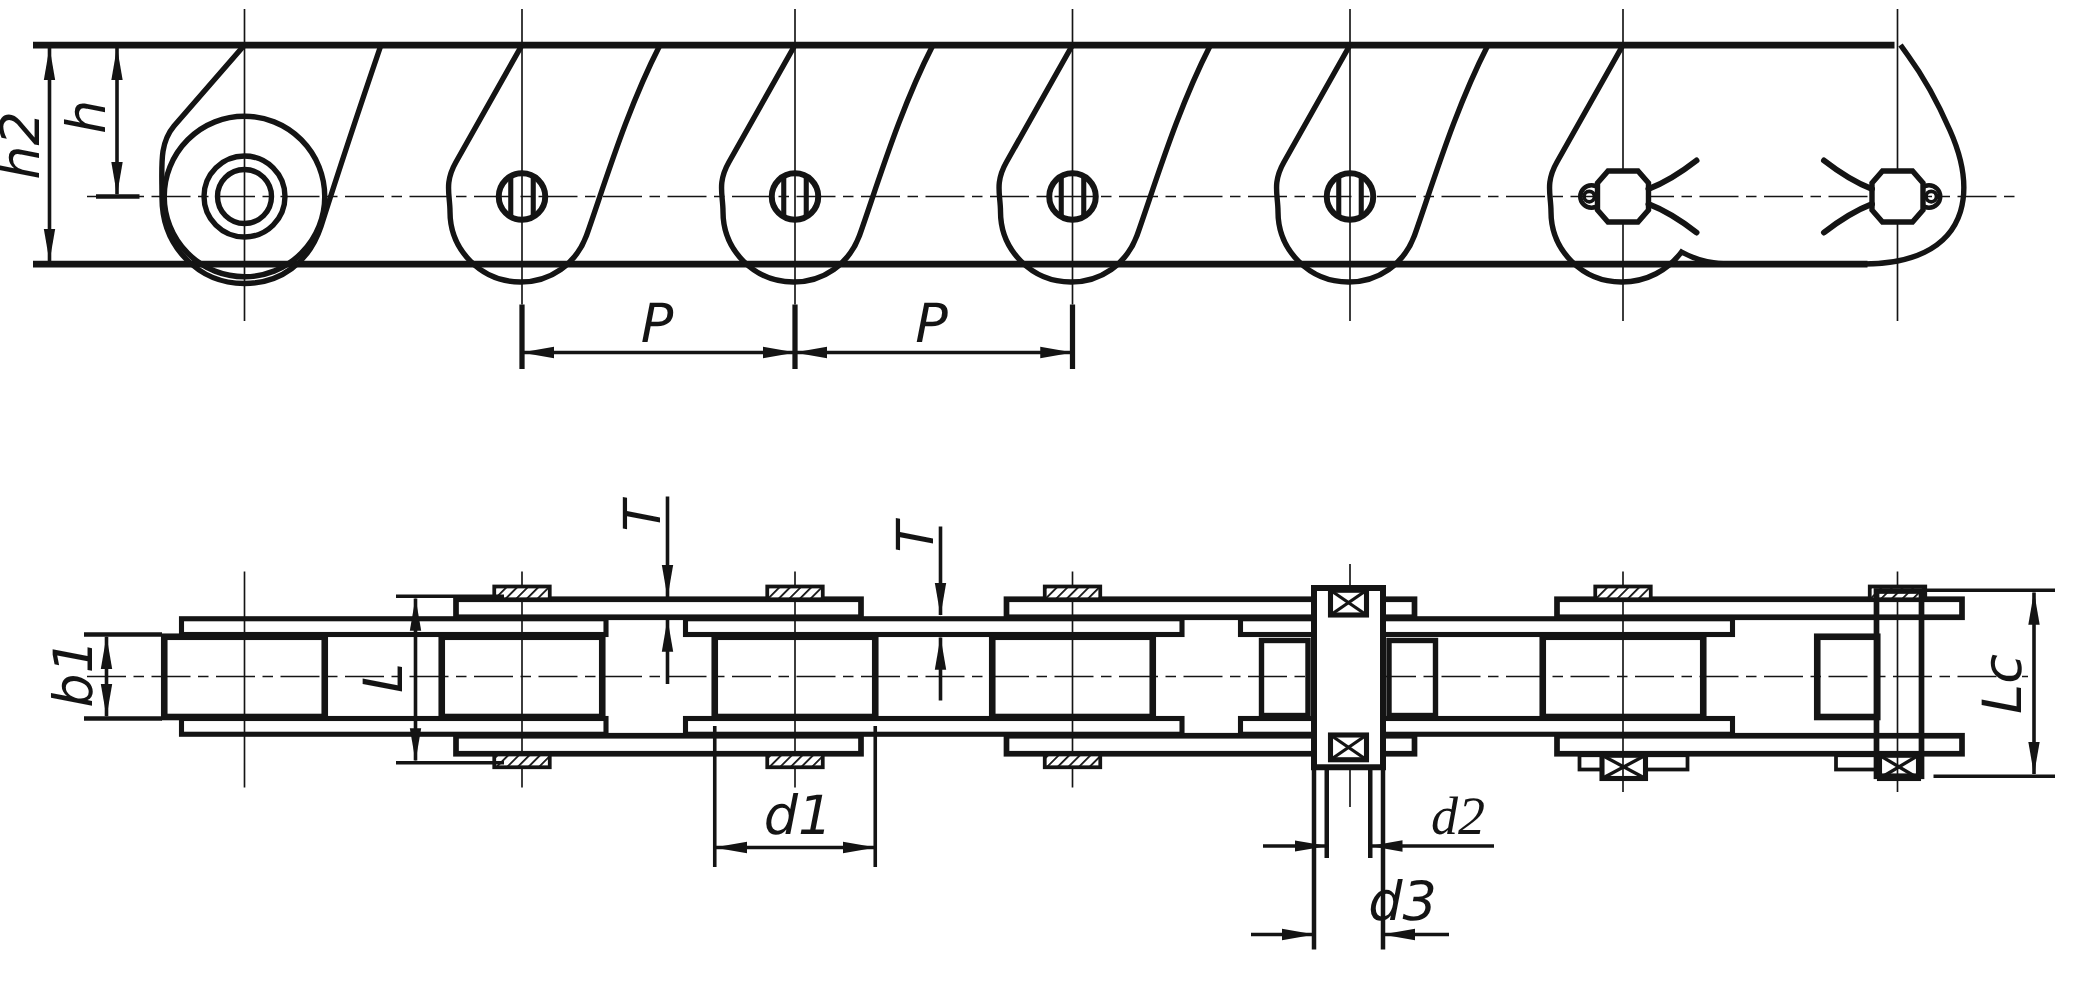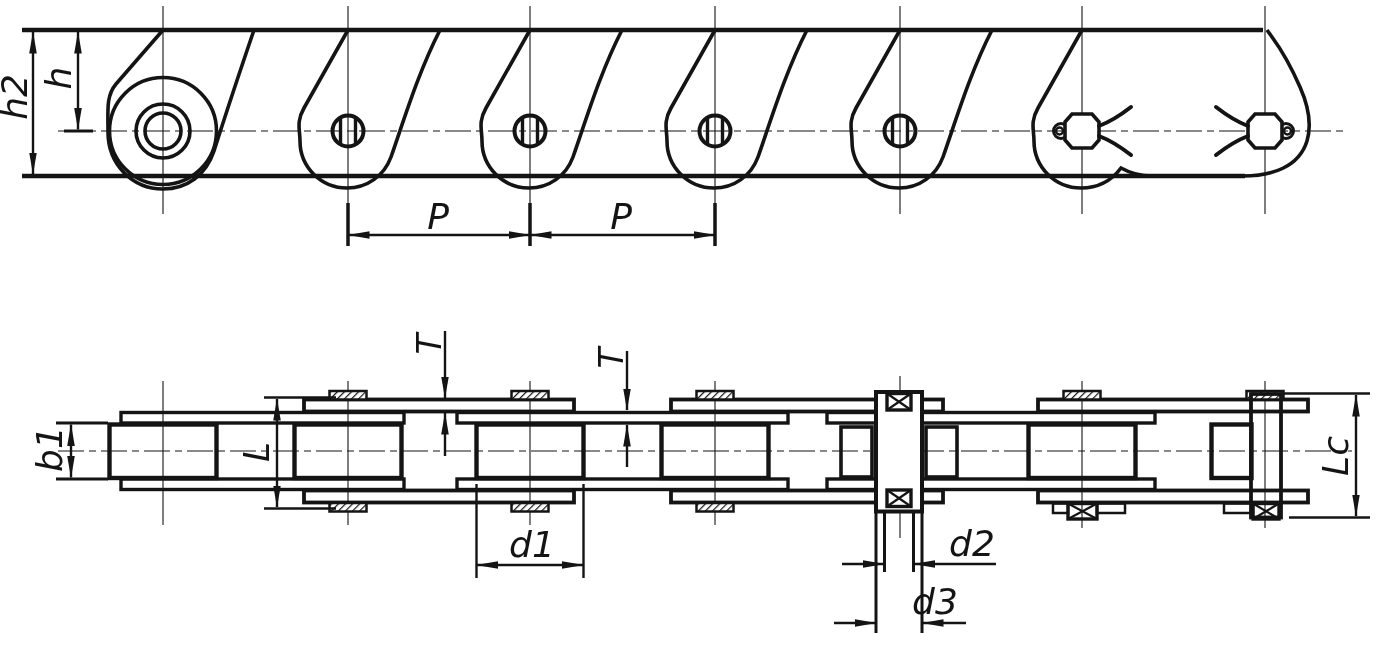--- a/index.html
+++ b/index.html
@@ -218,16 +218,16 @@
 
   <div class="lbl rot" style="left:15px;  top:97px;">h2</div>
   <div class="lbl rot" style="left:59px;  top:78px;">h</div>
   <div class="lbl" style="left:438px; top:217px;">P</div>
   <div class="lbl" style="left:621px; top:217px;">P</div>
   <div class="lbl rot sm" style="left:429px; top:344px;">T</div>
   <div class="lbl rot sm" style="left:611px; top:358px;">T</div>
   <div class="lbl rot" style="left:50px;  top:449px;">b1</div>
   <div class="lbl rot" style="left:257px; top:452px;">L</div>
   <div class="lbl" style="left:516px; top:545px;margin-left:16px;">d1</div>
-  <div class="lbl" style="left:972px; top:544px;">d2</div>
+  <div class="lbl" style="left:972px; top:544px;font-family:Liberation Serif, serif;">d2</div>
   <div class="lbl" style="left:896px; top:602px;margin-left:39px;">d3</div>
   <div class="lbl rot" style="left:1336px;top:456px;">Lc</div>
 </div>
 
 </body></html>

